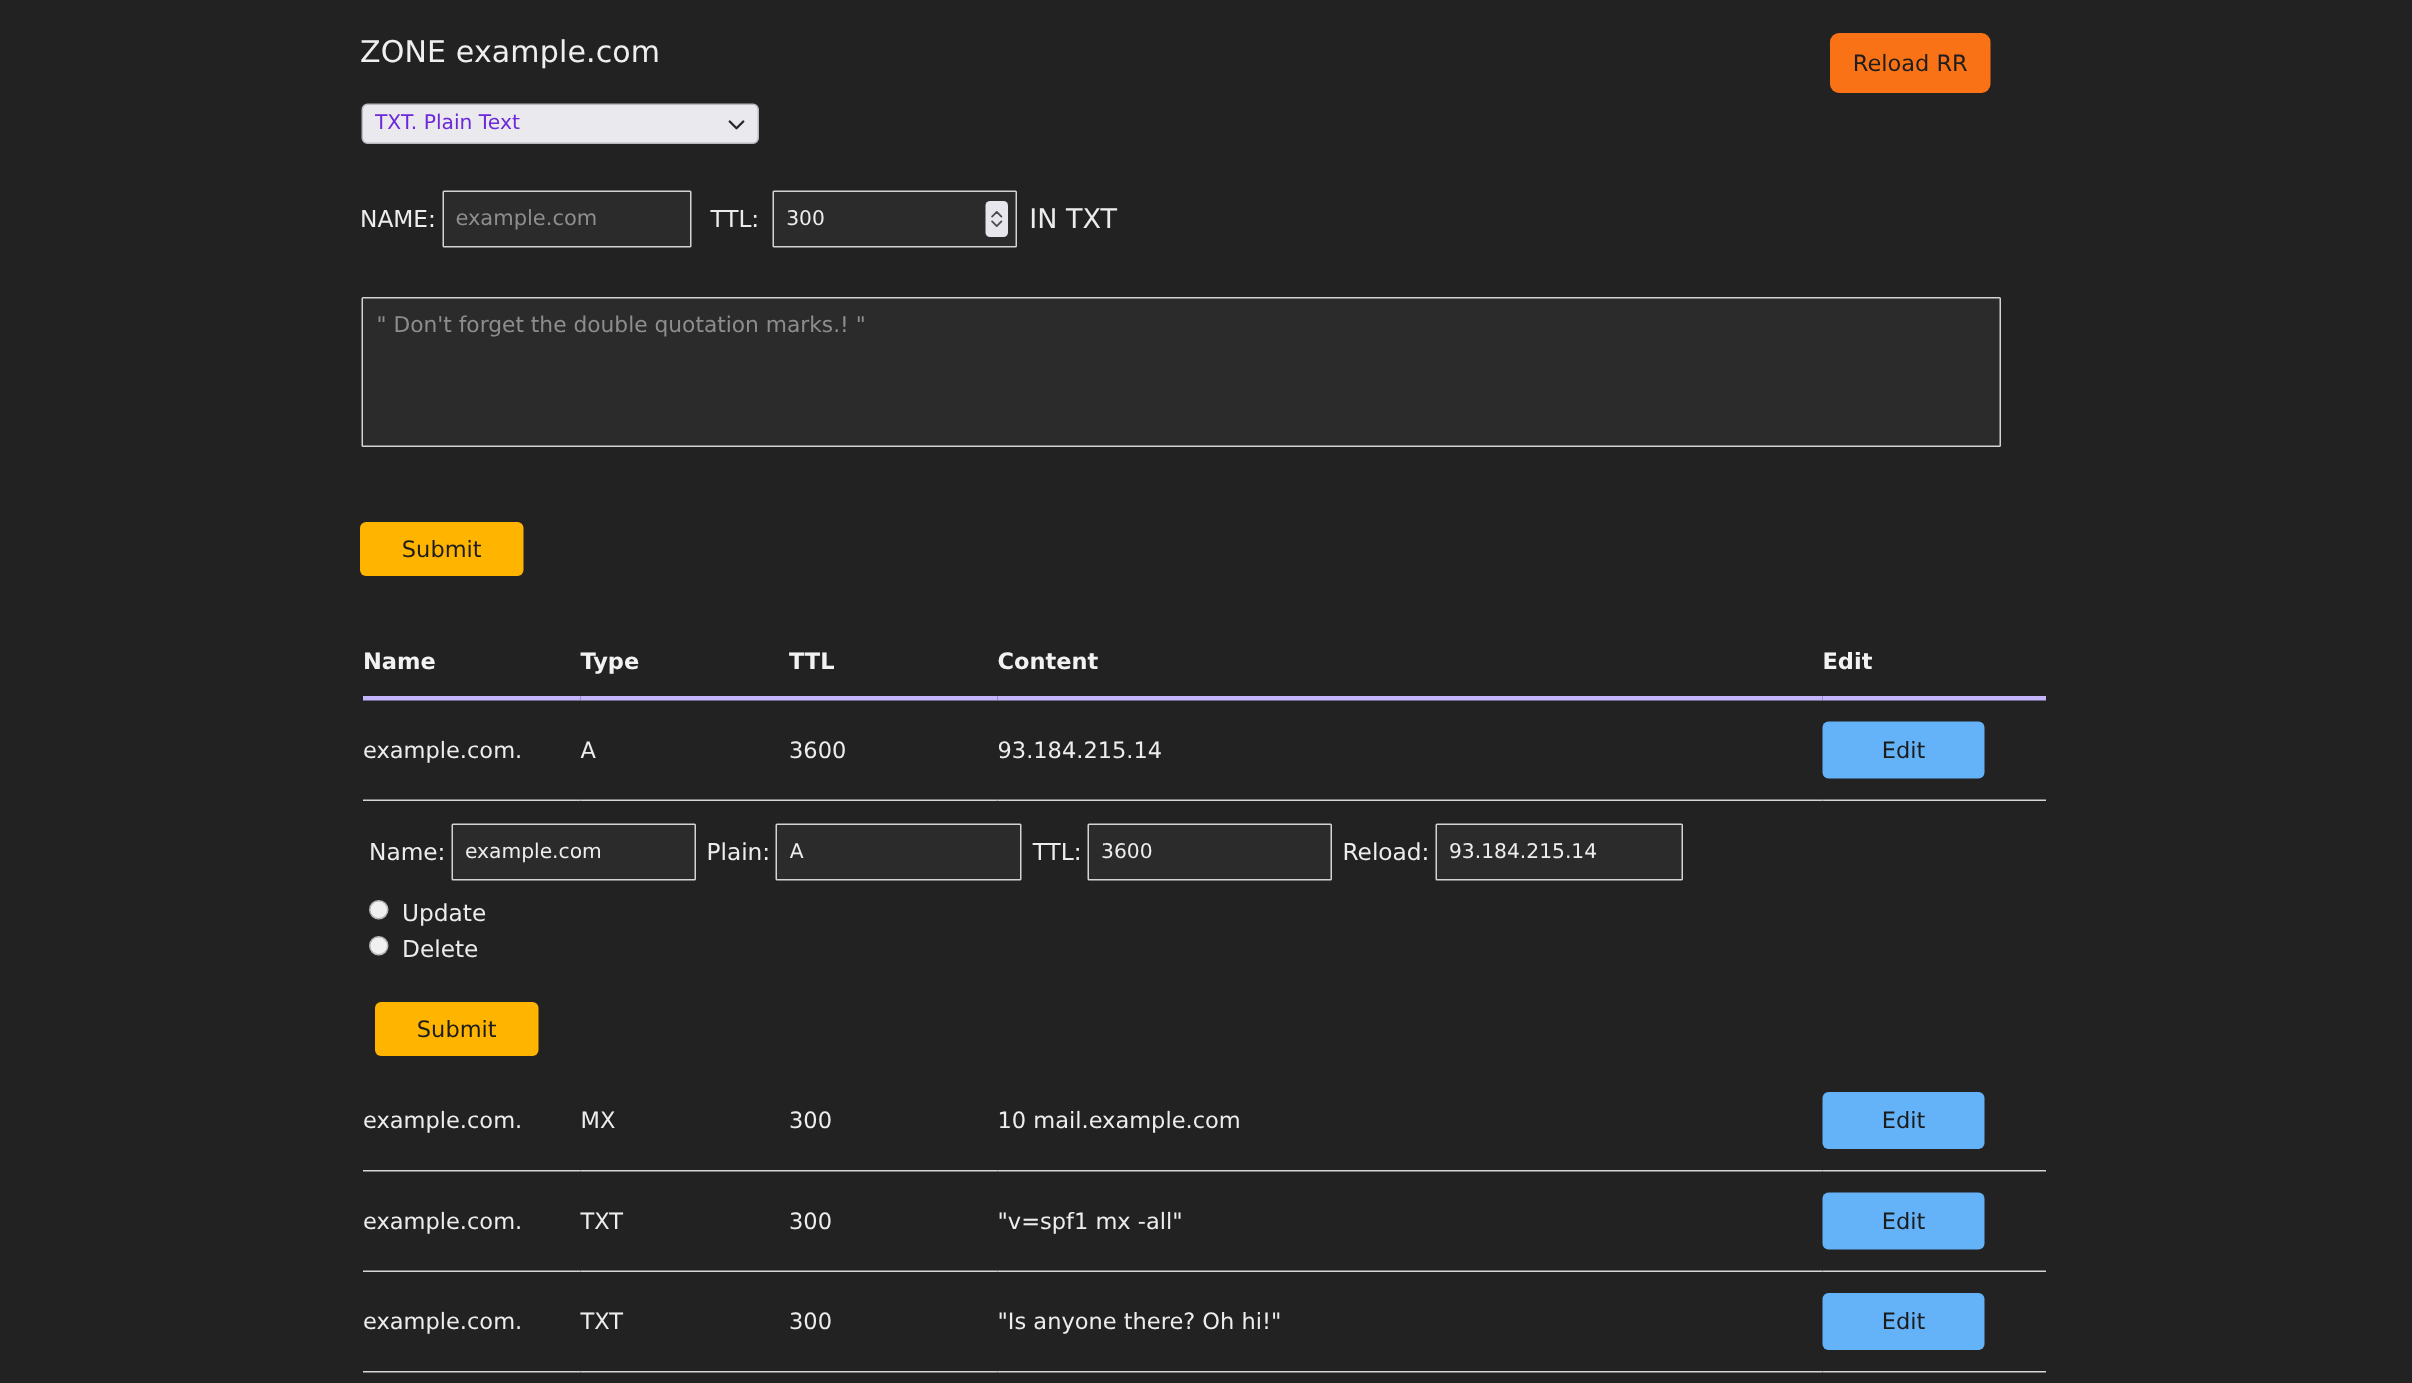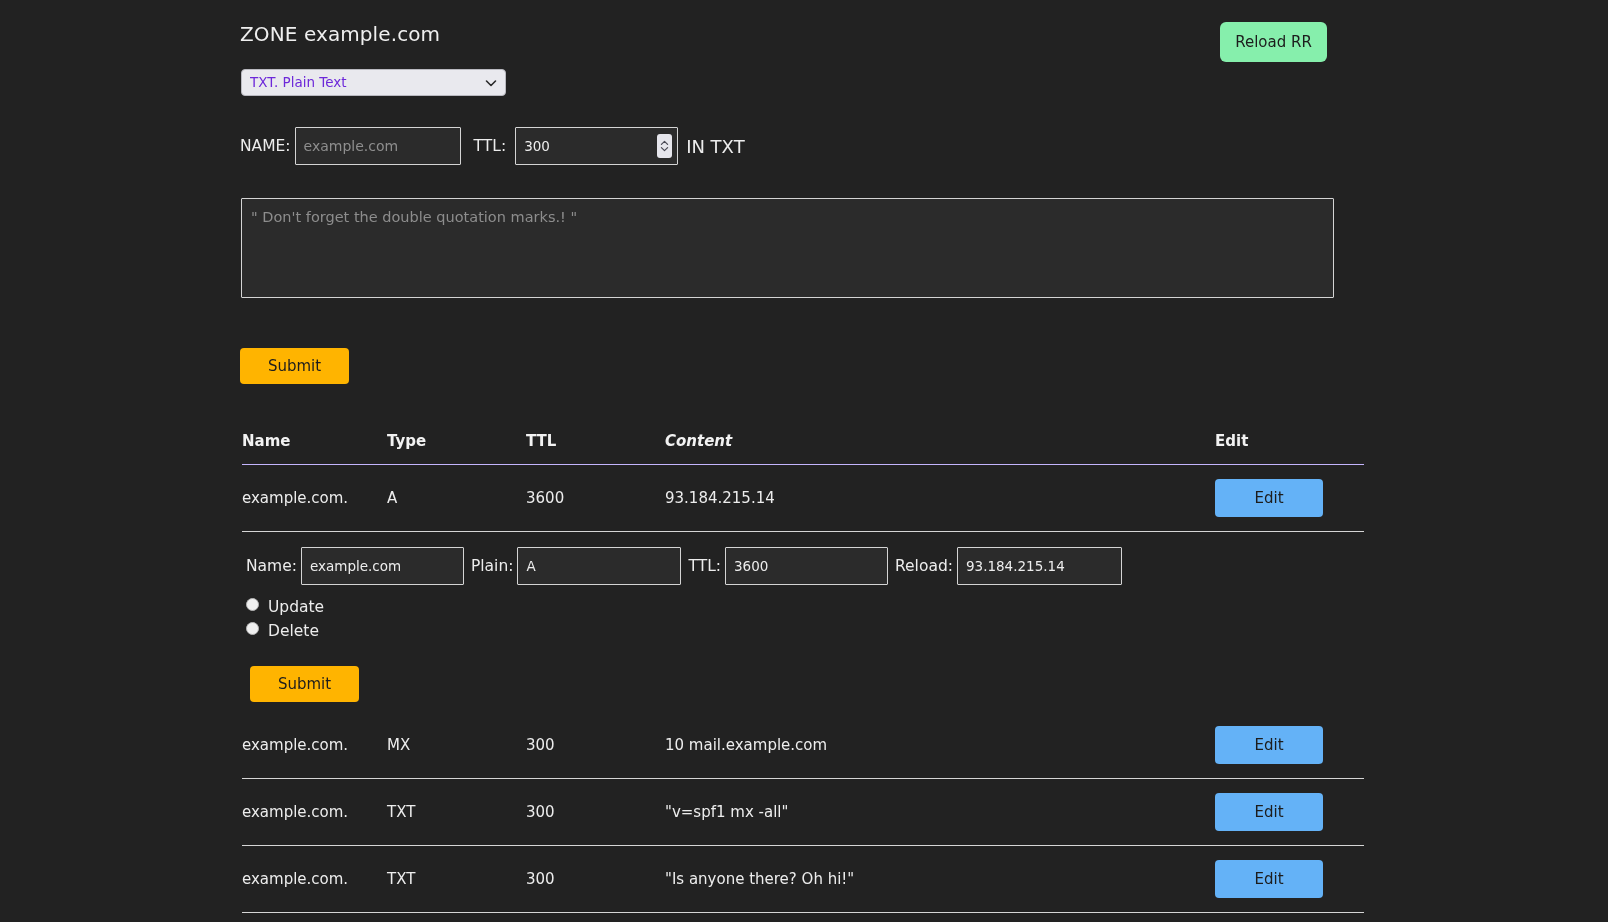--- a/index.html
+++ b/index.html
@@ -37,21 +37,21 @@
     font-size: 20px;
     color: #efefef;
     letter-spacing: .1px;
   }
   .reload-btn {
     position: absolute;
     left: 980px;
     top: 22px;
     width: 107px;
     height: 40px;
-    background: #86efac;
+    background: #f97316;
     color: #1d1d1d;
     border: none;
     border-radius: 6px;
     font-family: "DejaVu Sans", "Liberation Sans", sans-serif;
     font-size: 15px;
     cursor: pointer;
     padding: 0;
   }
 
   
@@ -200,33 +200,33 @@
   .rec-table {
     width: 100%;
     border-collapse: collapse;
   }
   .rec-table th {
     text-align: left;
     font-size: 15px;
     font-weight: bold;
     color: #f2f2f2;
     padding: 0 0 14px 0;
-    border-bottom: 1px solid #c4b5fd;
+    border-bottom: 3px solid #c4b5fd;
   }
   .rec-table td {
     font-size: 15px;
     color: #ededed;
     padding: 14px 0;
     border-bottom: 1px solid #d6d6d6;
     vertical-align: middle;
   }
   .col-name { width: 145px; }
   .col-type { width: 139px; }
   .col-ttl  { width: 139px; }
-  .col-content { width: 550px; font-style: italic; }
+  .col-content { width: 550px; }
   .col-edit { width: 149px; }
   .edit-btn {
     width: 108px;
     height: 38px;
     background: #64b2f7;
     color: #1c1c1c;
     border: none;
     border-radius: 4px;
     font-family: "DejaVu Sans", "Liberation Sans", sans-serif;
     font-size: 15px;

